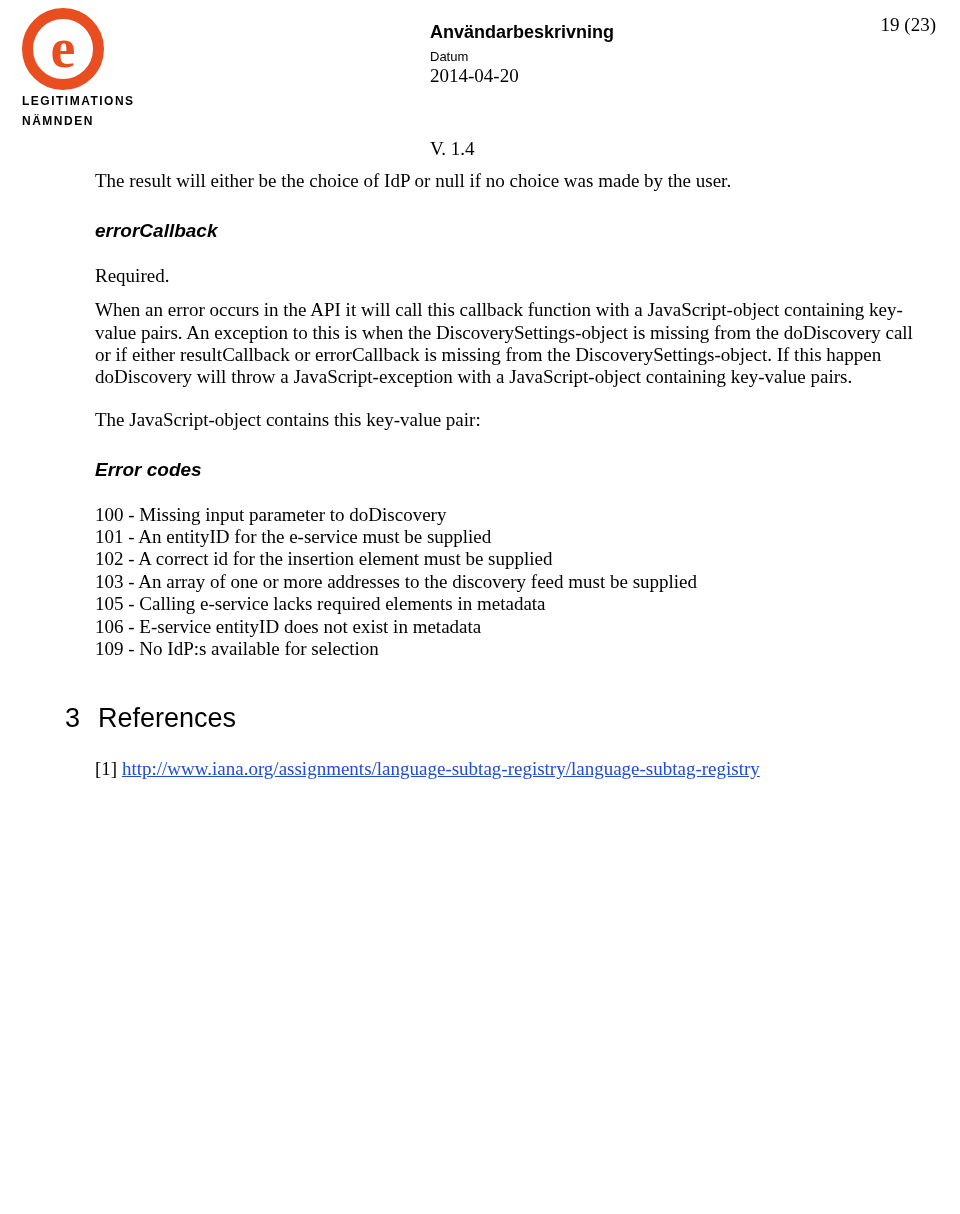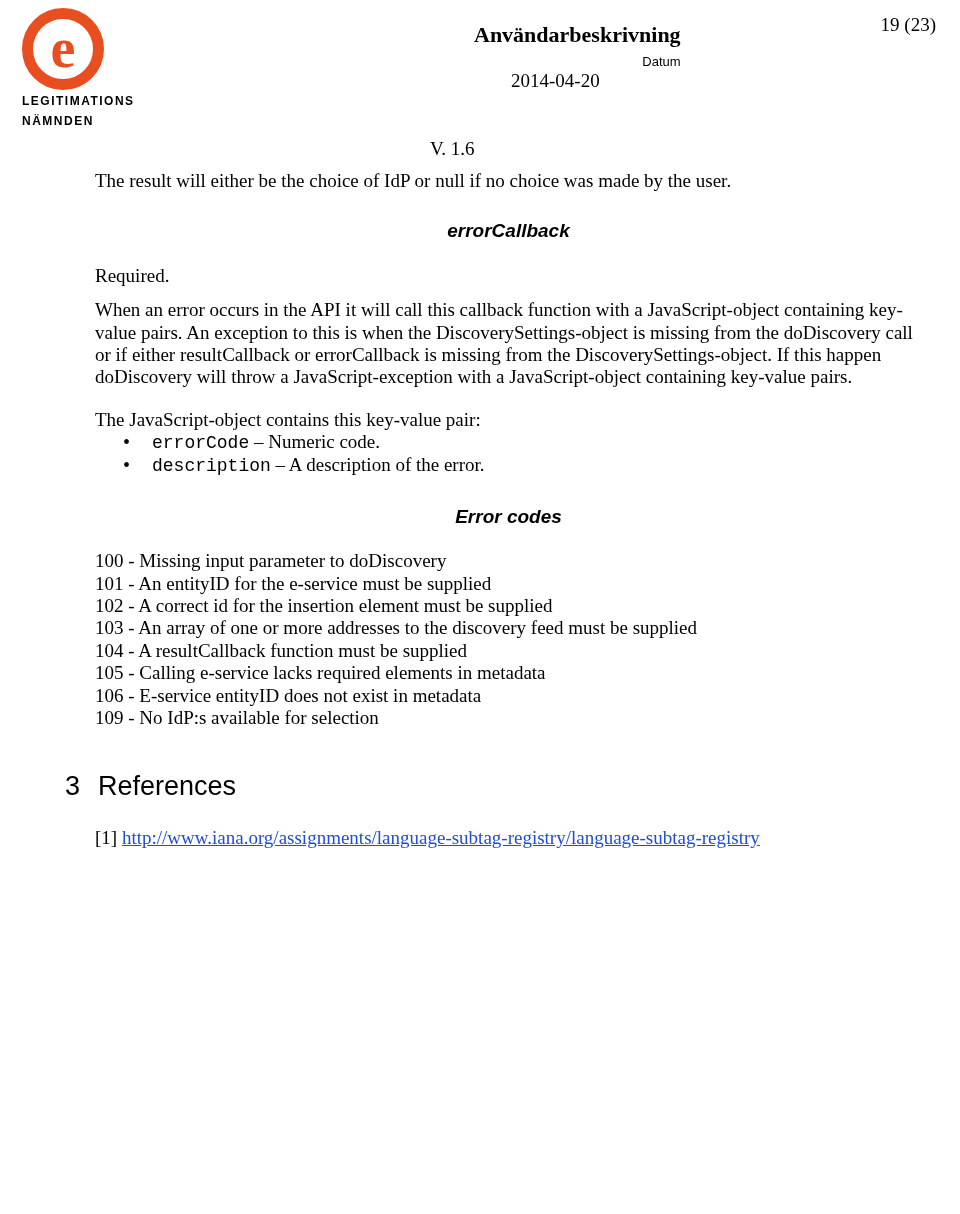--- a/index.html
+++ b/index.html
@@ -45,37 +45,34 @@
     letter-spacing: 1.5px;
     margin-top: 4px;
     line-height: 1.3;
   }
   .doc-title-block {
     position: absolute;
     top: 22px;
     left: 430px;
   }
   .doc-title {
-    font-family: Liberation Serif, serif;
-    font-size: 22px;
+    font-family: Liberation Sans, sans-serif;
+    font-size: 18px;
     font-weight: bold;
     font-stretch: condensed;
     margin-bottom: 6px;
-    margin-left: 44px;
   }
   .doc-datum-label {
     font-family: 'Arial Narrow', Arial, sans-serif;
     font-size: 13px;
     font-stretch: condensed;
     margin-bottom: 1px;
-    text-align: right;
   }
   .doc-date {
     font-size: 19px;
-    text-align: center;
   }
   .page-number {
     position: absolute;
     top: 14px;
     right: 24px;
     font-size: 19px;
   }
   .version-label {
     position: absolute;
     top: 138px;
@@ -90,21 +87,20 @@
   }
   .para { margin-bottom: 20px; }
   .section-label {
     font-family: 'Arial Narrow', Arial, sans-serif;
     font-style: italic;
     font-weight: bold;
     font-stretch: condensed;
     font-size: 19px;
     margin-top: 28px;
     margin-bottom: 22px;
-    text-align: center;
   }
   .bullet-list { list-style: none; margin-bottom: 20px; }
   .bullet-list li {
     position: relative;
     padding-left: 42px;
     margin-left: 15px;
   }
   .bullet-list li::before {
     content: "•";
     position: absolute;
@@ -142,46 +138,41 @@
     </div>
     <div class="logo-text">LEGITIMATIONS</div>
     <div class="logo-text">NÄMNDEN</div>
   </div>
   <div class="doc-title-block">
     <div class="doc-title">Användarbeskrivning</div>
     <div class="doc-datum-label">Datum</div>
     <div class="doc-date">2014-04-20</div>
   </div>
   <div class="page-number">19 (23)</div>
-  <div class="version-label">V. 1.6</div>
+  <div class="version-label">V. 1.4</div>
 </div>
 
 <div class="content">
 
   <p class="para">The result will either be the choice of IdP or null if no choice was made by the user.</p>
 
   <div class="section-label">errorCallback</div>
 
   <p class="para" style="margin-bottom:12px">Required.</p>
   <p class="para">When an error occurs in the API it will call this callback function with a JavaScript-object containing key-value pairs. An exception to this is when the DiscoverySettings-object is missing from the doDiscovery call or if either resultCallback or errorCallback is missing from the DiscoverySettings-object. If this happen doDiscovery will throw a JavaScript-exception with a JavaScript-object containing key-value pairs.</p>
 
   <p style="margin-bottom:0">The JavaScript-object contains this key-value pair:</p>
-  <ul class="bullet-list">
-    <li><span class="code-font">errorCode</span><span> – Numeric code.</span></li>
-    <li><span class="code-font">description</span><span> – A description of the error.</span></li>
-  </ul>
 
   <div class="section-label">Error codes</div>
 
   <div class="error-codes-block">
     <p class="code-line">100 - Missing input parameter to doDiscovery</p>
     <p class="code-line">101 - An entityID for the e-service must be supplied</p>
     <p class="code-line">102 - A correct id for the insertion element must be supplied</p>
     <p class="code-line">103 - An array of one or more addresses to the discovery feed must be supplied</p>
-    <p class="code-line">104 - A resultCallback function must be supplied</p>
     <p class="code-line">105 - Calling e-service lacks required elements in metadata</p>
     <p class="code-line">106 - E-service entityID does not exist in metadata</p>
     <p class="code-line">109 - No IdP:s available for selection</p>
   </div>
 
   <div class="ref-heading">
     <span class="ref-num">3</span><span>References</span>
   </div>
 
   <p>

